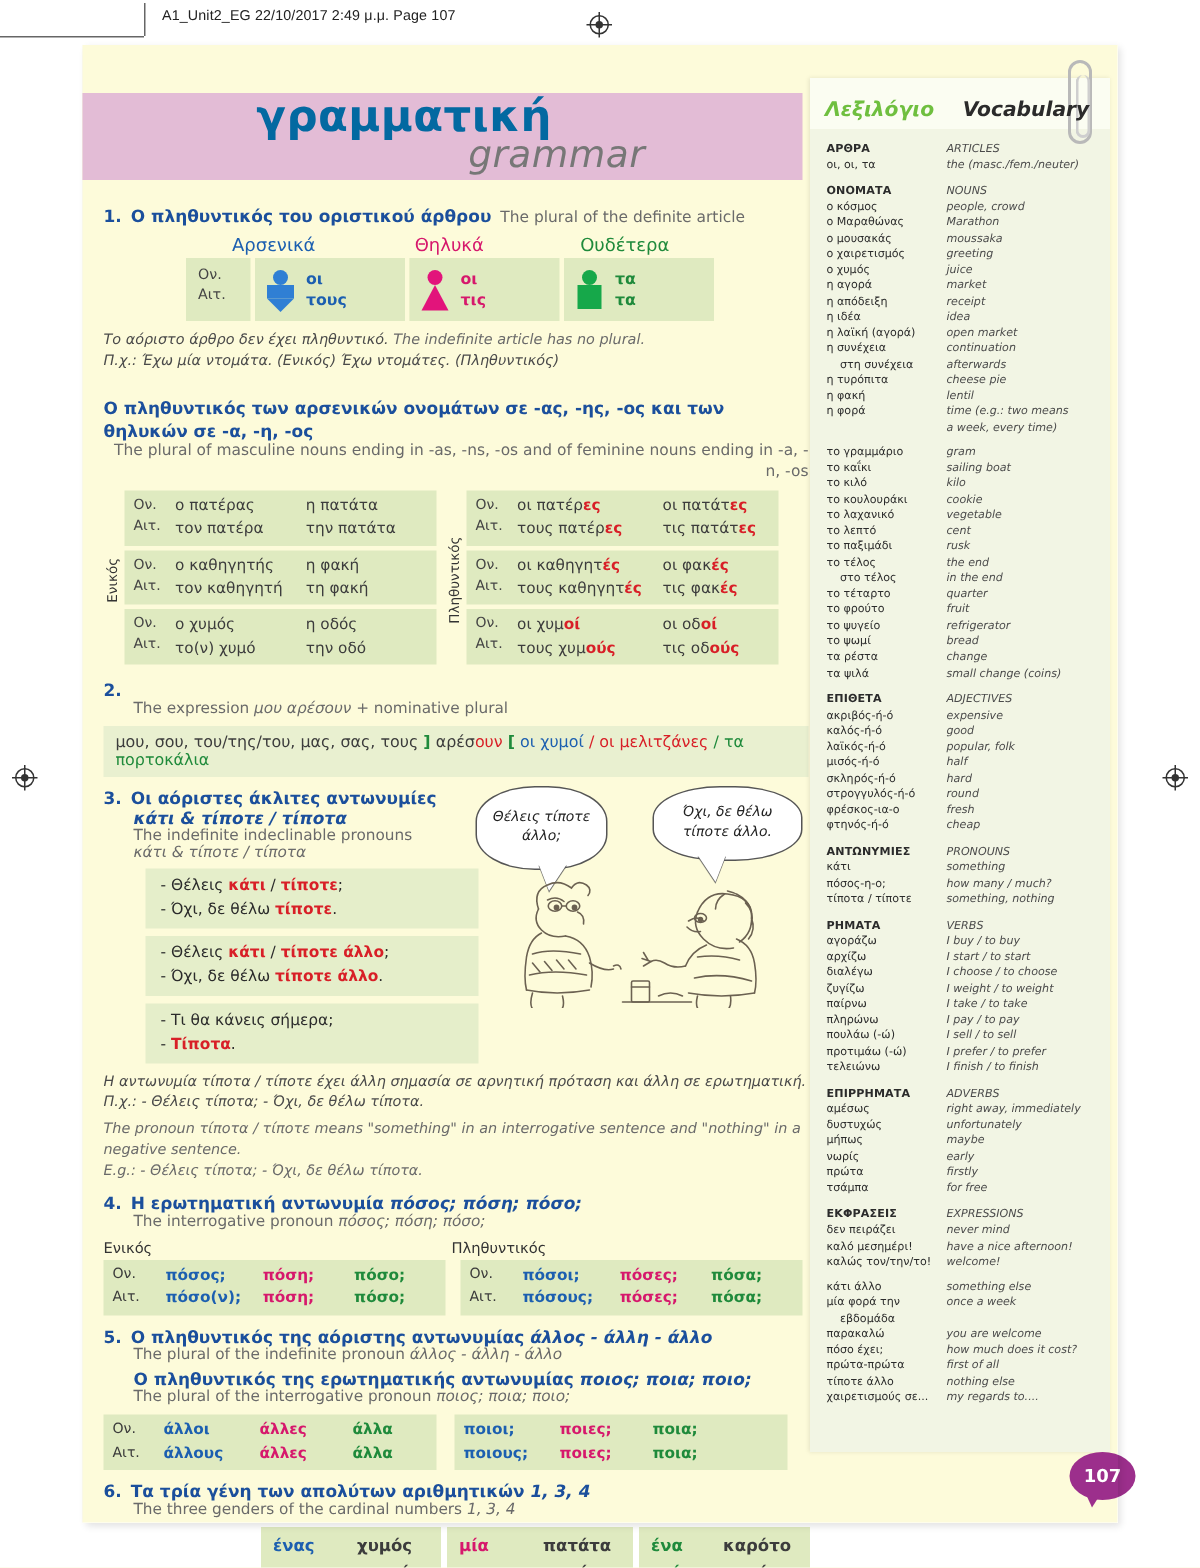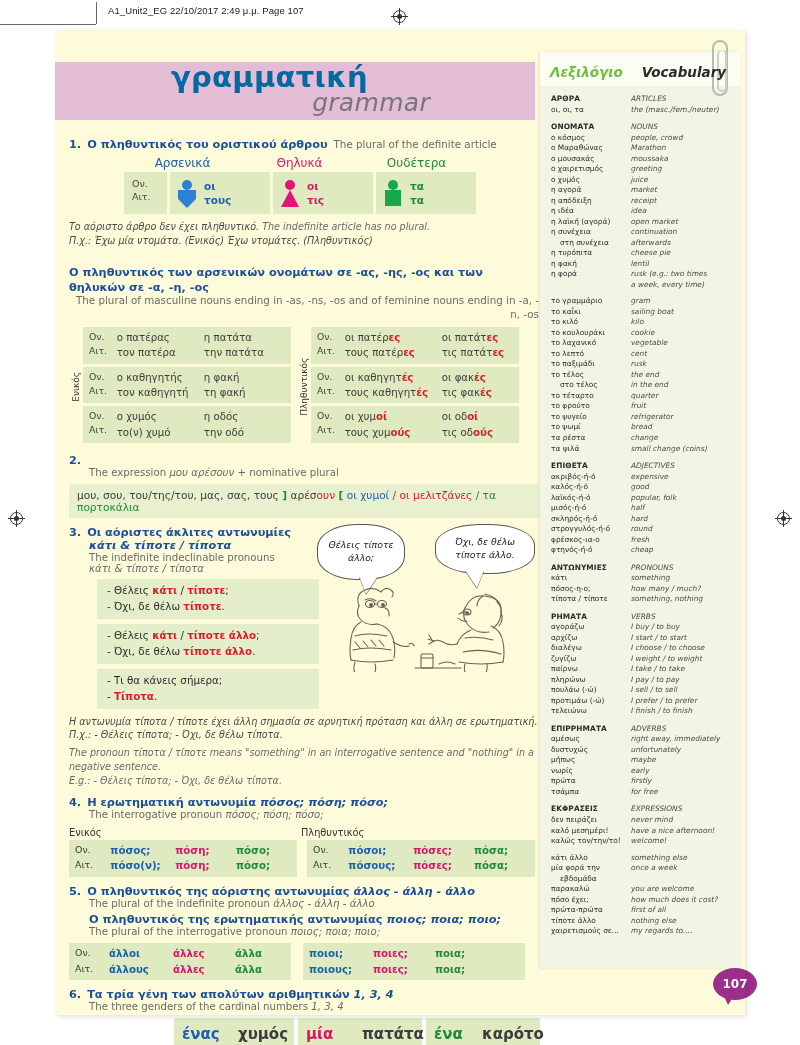--- a/index.html
+++ b/index.html
@@ -167,21 +167,21 @@
   .al-tbl.left { width:222px; }
   .al-tbl.right { width:222px; }
   .al-line { display:flex; font-size:10.2px; font-weight:bold; line-height:1.55;}
   .al-line .cs { width:34px; font-size:9.4px; color:#3a3a3a; font-weight:normal;}
   .al-line .x { width:64px; }
   .al-line .y { width:62px; }
 
   
   .num-wrap { display:flex; margin:6px 0 0 105px; }
   .num-col { background:#dfeac0; padding:4px 4px 4px 8px; margin-right:4px; }
-  .num-line { display:flex; font-size:15px; font-weight:bold; line-height:1.6;}
+  .num-line { display:flex; font-size:11px; font-weight:bold; line-height:1.6;}
   .num-col .w1 { width:56px; }
   .num-col .w2 { width:52px; }
   .num-col.f .w1 { width:56px; }
   .num-col.f .w2 { width:56px; }
   .num-col.n .w1 { width:48px; }
   .num-col.n .w2 { width:54px; }
   .num-col .w2 { color:#3c3c3c; font-weight:bold; }
 
   
   .vocab {
@@ -718,21 +718,21 @@
             <div class="vrow">
               <span class="gr">η τυρόπιτα</span>
               <span class="en">cheese pie</span>
             </div>
             <div class="vrow">
               <span class="gr">η φακή</span>
               <span class="en">lentil</span>
             </div>
             <div class="vrow">
               <span class="gr">η φορά</span>
-              <span class="en">rusk (e.g.: two times</span>
+              <span class="en">time (e.g.: two means</span>
             </div>
             <div class="vrow">
               <span class="gr"></span>
               <span class="en">a week, every time)</span>
             </div>
             <div class="vrow" style="height: 6px;"></div>
             <div class="vrow">
               <span class="gr">το γραμμάριο</span>
               <span class="en">gram</span>
             </div>

